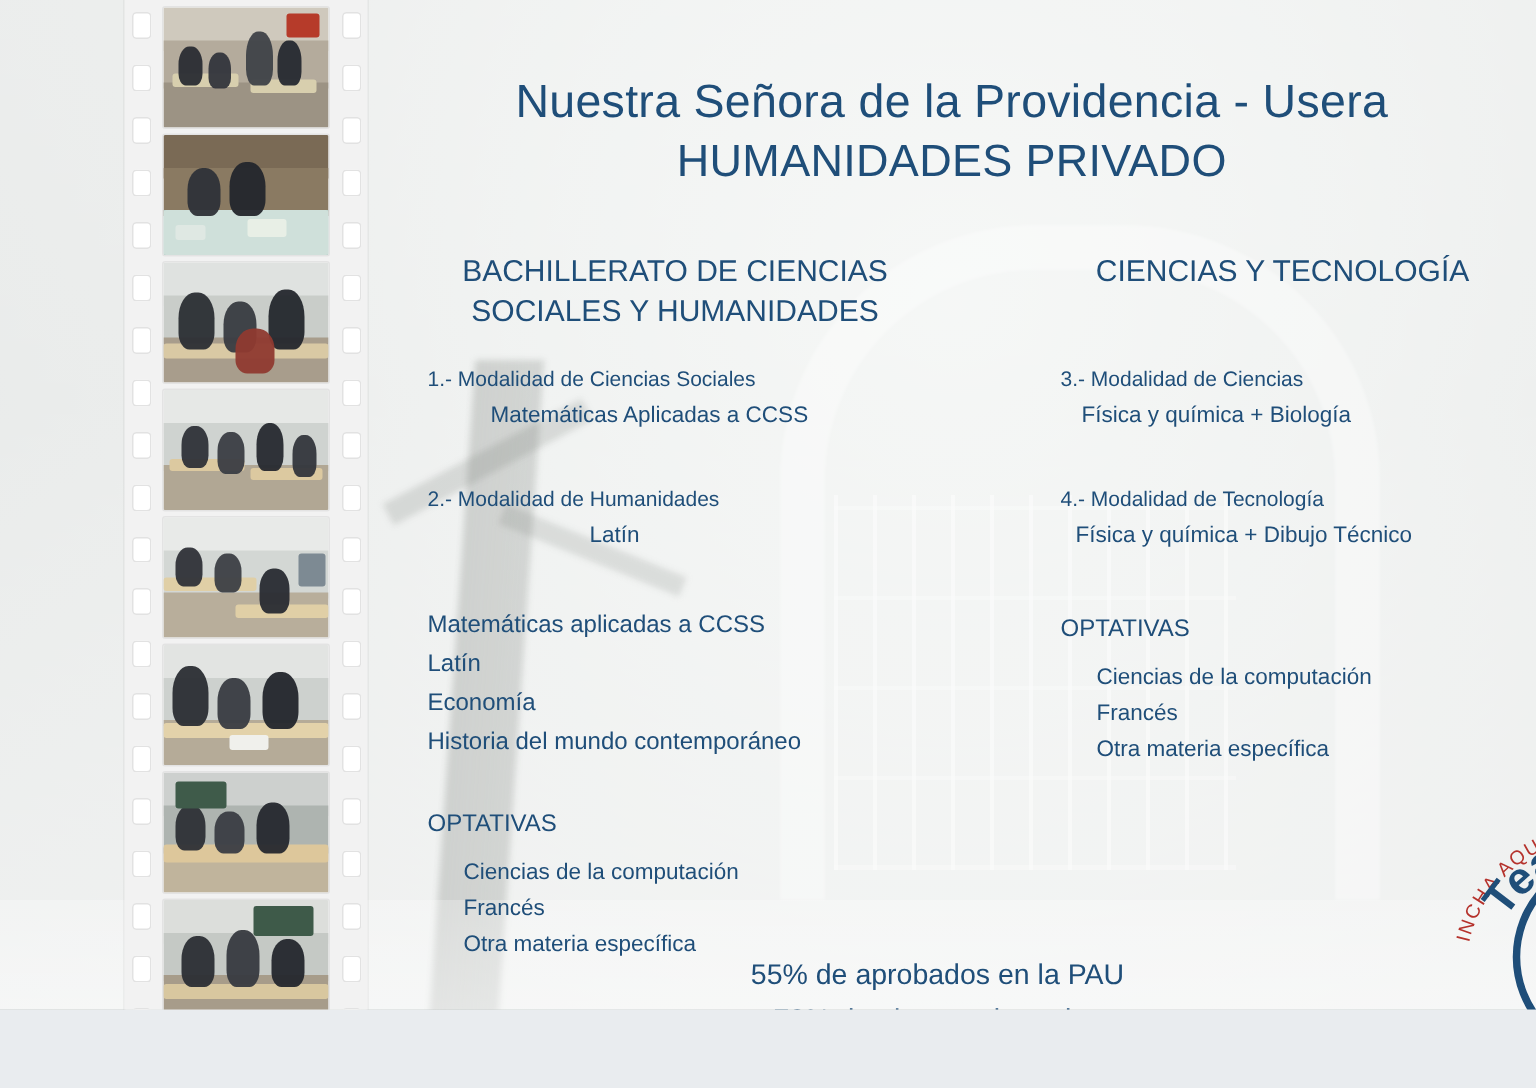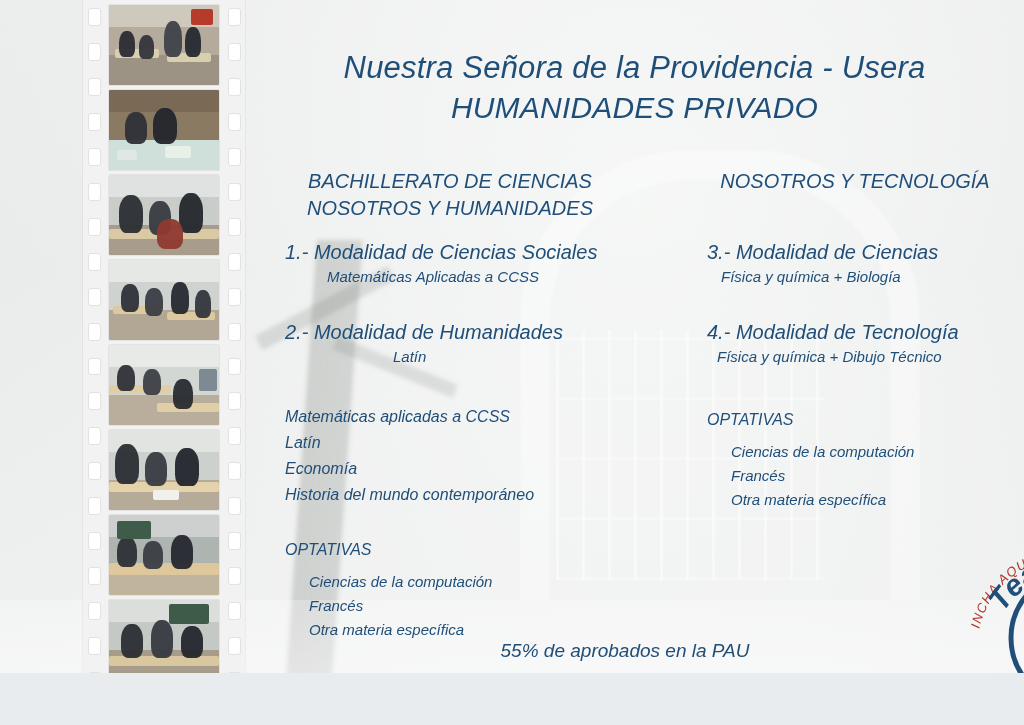--- a/index.html
+++ b/index.html
@@ -14,21 +14,20 @@
     background: #e9ecef;
   }
   .poster {
     position: relative;
     width: 1024px;
     height: 673px;
     background:
       linear-gradient(180deg, rgba(255,255,255,0.82) 0%, rgba(255,255,255,0.80) 40%, rgba(255,255,255,0.86) 100%),
       radial-gradient(circle at 62% 30%, #cfd8d2 0%, #b9c2bd 35%, #9aa49f 70%, #8d9894 100%);
     overflow: hidden;
-    font-style: italic;
   }
   
   .bg-shape {
     position: absolute;
     pointer-events: none;
   }
   .bg-trunk {
     left: 300px; top: 240px;
     width: 46px; height: 480px;
     background: linear-gradient(90deg, rgba(120,125,118,0.28), rgba(90,96,90,0.20));
@@ -173,21 +172,21 @@
   .col-head.right { left: 450px; top: 168px; width: 320px; }
 
   .col {
     position: absolute;
     color: #1f4e79;
   }
   .col.left  { left: 40px;  top: 238px; width: 360px; }
   .col.right { left: 462px; top: 238px; width: 330px; }
 
   .mod {
-    font-size: 20px;
+    font-size: 14px;
     line-height: 28px;
     white-space: nowrap;
   }
   .sub {
     font-size: 15px;
     line-height: 22px;
   }
   .left .sub.indent1 { padding-left: 42px; }
   .left .sub.indent2 { padding-left: 108px; }
   .right .sub.indent1 { padding-left: 14px; }
@@ -393,25 +392,25 @@
 
   <div class="content">
 
     <div class="title">
       <span>Nuestra Señora de la Providencia - Usera</span>
       <span class="line2">HUMANIDADES PRIVADO</span>
     </div>
 
     <div class="col-head left">
       <div>BACHILLERATO DE CIENCIAS</div>
-      <div>NOSOTROS Y HUMANIDADES</div>
+      <div>SOCIALES Y HUMANIDADES</div>
     </div>
 
     <div class="col-head right">
-      <div>NOSOTROS Y TECNOLOGÍA</div>
+      <div>CIENCIAS Y TECNOLOGÍA</div>
     </div>
 
     <div class="col left">
       <div class="mod">1.- Modalidad de Ciencias Sociales</div>
       <div class="sub indent1">Matemáticas Aplicadas a CCSS</div>
       <div class="gap-30"></div>
       <div class="mod">2.- Modalidad de Humanidades</div>
       <div class="sub indent2">Latín</div>
       <div class="gap-36"></div>
       <div class="list left-list">

